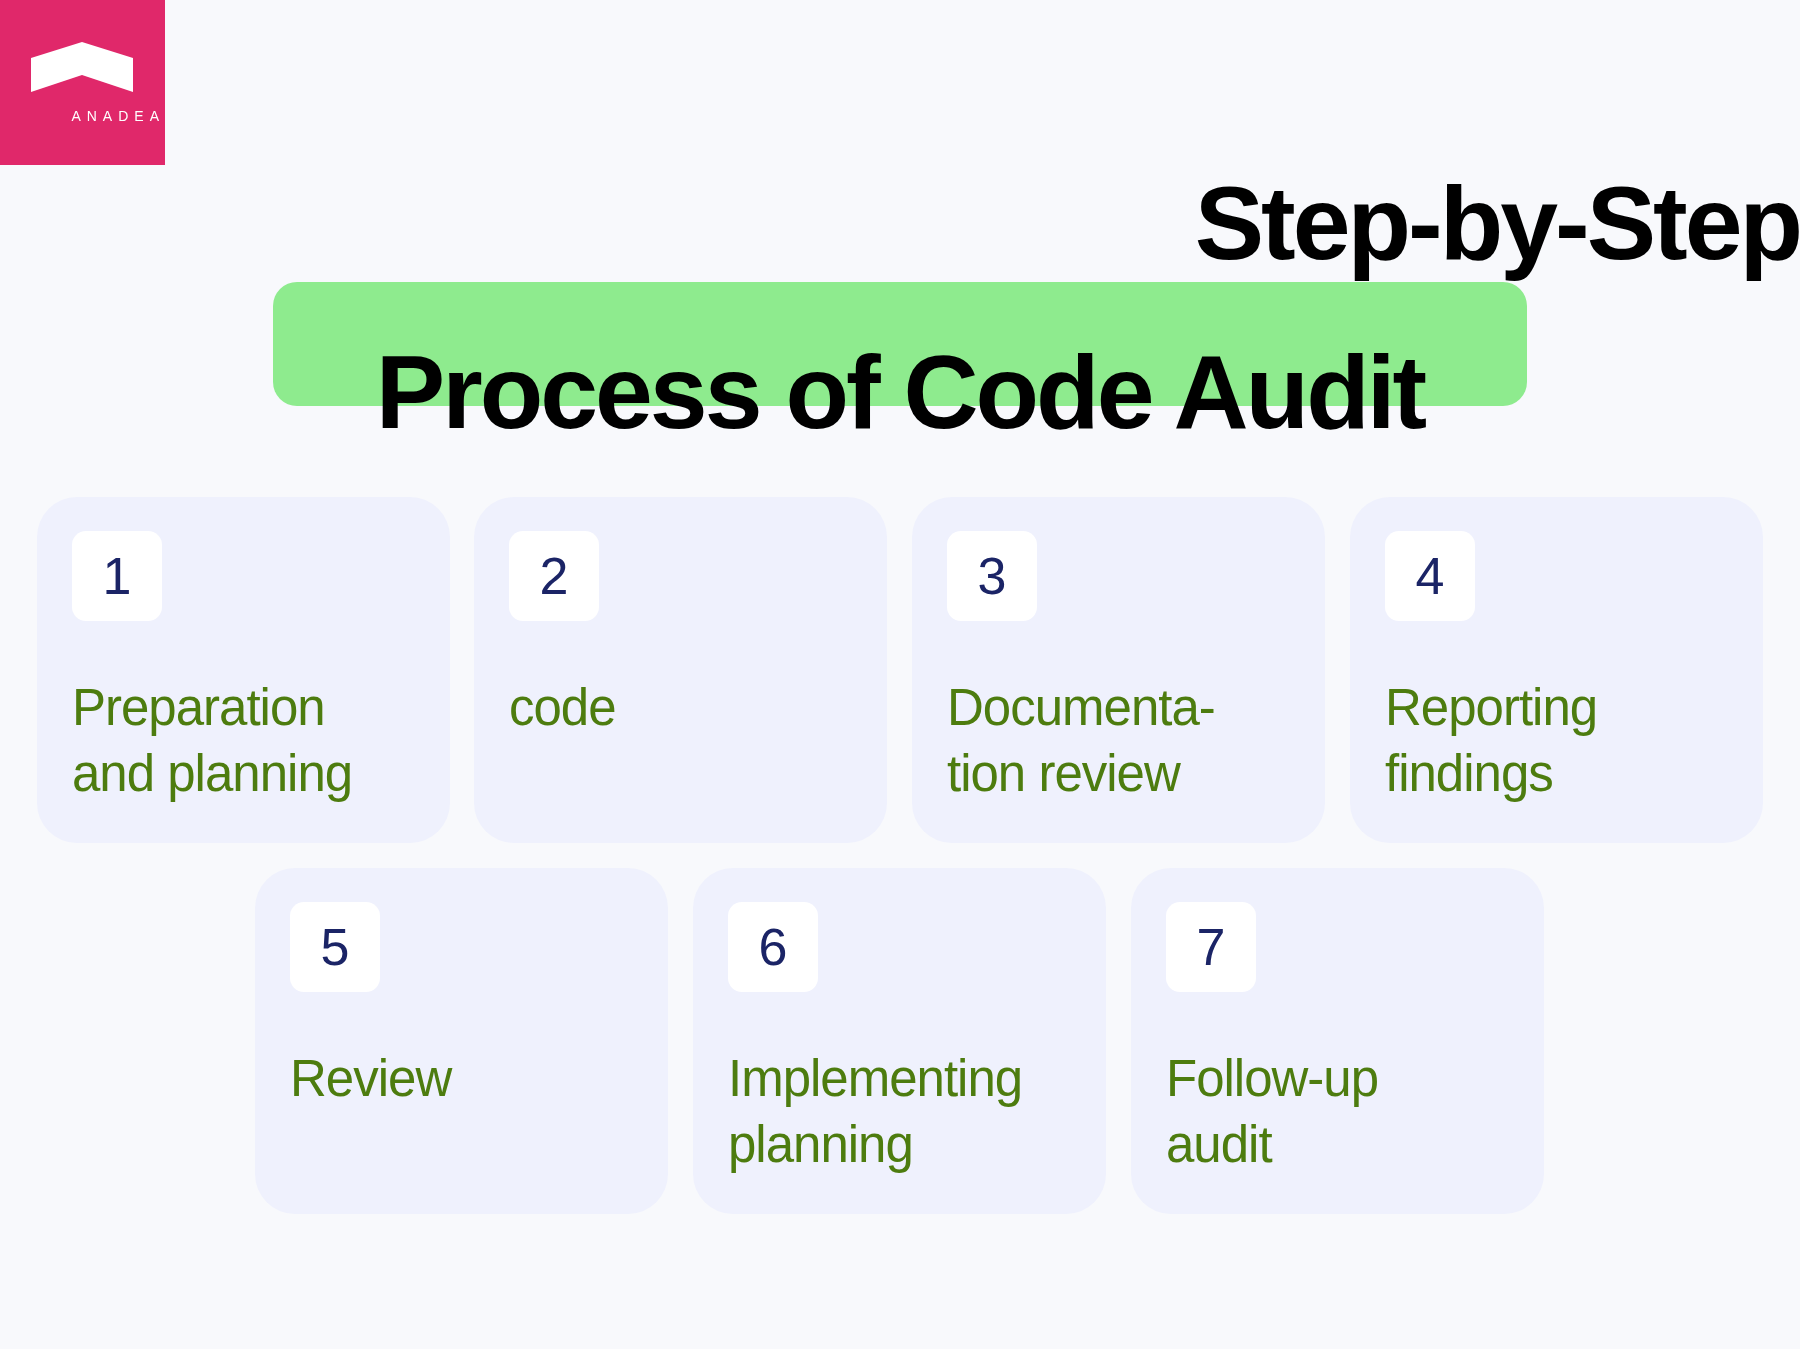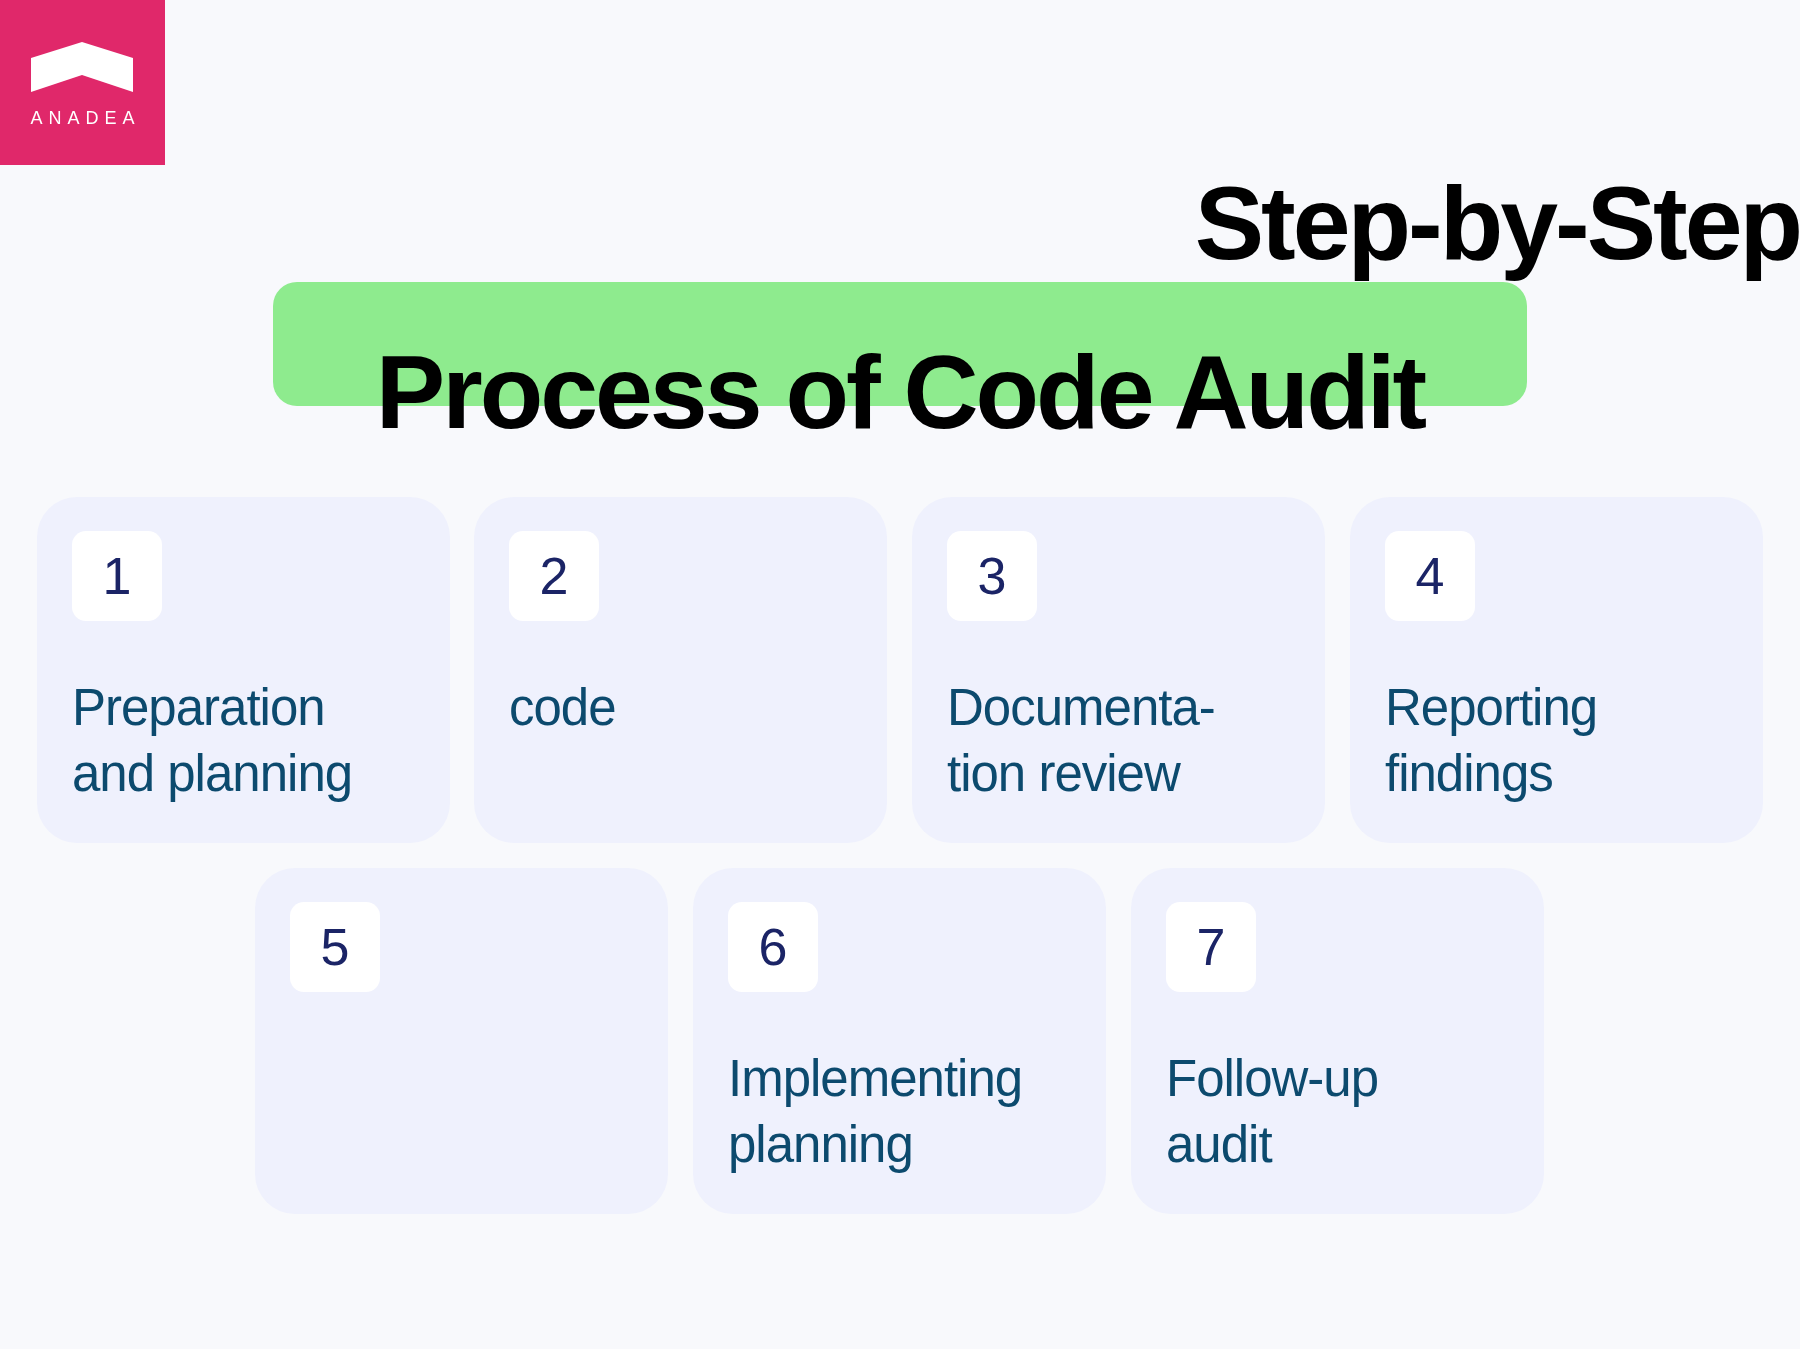--- a/index.html
+++ b/index.html
@@ -22,23 +22,23 @@
     }
     .logo svg {
       position: absolute;
       left: 31px; top: 42px;
       width: 102px; height: 50px;
     }
     .logo-text {
       position: absolute;
       left: 0; width: 165px;
       top: 108px;
-      text-align: center;
+      text-align: right;
       color: #ffffff;
-      font-size: 18px;
+      font-size: 14px;
       letter-spacing: 6px;
       padding-left: 6px;
       box-sizing: border-box;
       font-family: "Liberation Sans", sans-serif;
     }
     .title-line1 {
       position: absolute;
       left: 0; width: 1800px;
       top: 168px;
       text-align: right;
@@ -86,21 +86,21 @@
       justify-content: center;
       color: #1B2466;
       font-size: 52px;
       font-family: "Liberation Sans", sans-serif;
     }
     .card-label {
       position: absolute;
       left: 35px;
       top: 178px;
       width: 360px;
-      color: #0c4a6e;
+      color: #4d7c0f;
       font-size: 51px;
       line-height: 66px;
       letter-spacing: -1px;
       font-family: "Liberation Sans", sans-serif;
     }
     .card-label span { display: block; white-space: nowrap; }
   </style>
 </head>
 <body>
 
@@ -142,20 +142,21 @@
   <div class="num-box">4</div>
   <div class="card-label">
     <span>Reporting</span>
     <span>findings</span>
   </div>
 </div>
 
 <div class="card" style="left:255px; top:868px;">
   <div class="num-box">5</div>
   <div class="card-label">
+    <span>Review</span>
   </div>
 </div>
 
 <div class="card" style="left:693px; top:868px;">
   <div class="num-box">6</div>
   <div class="card-label">
     <span>Implementing</span>
     <span>planning</span>
   </div>
 </div>

